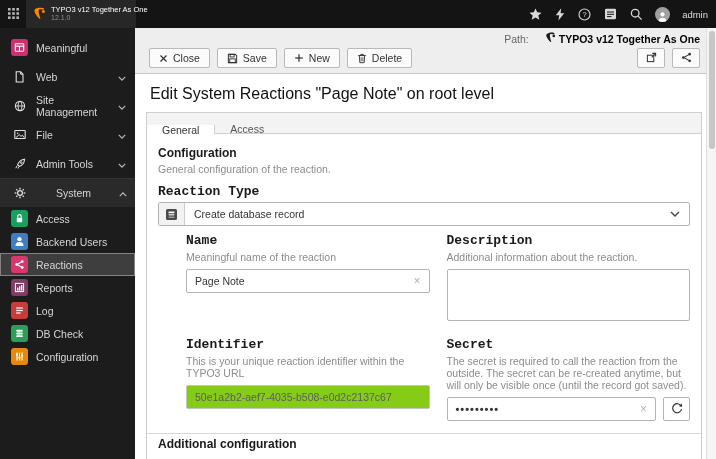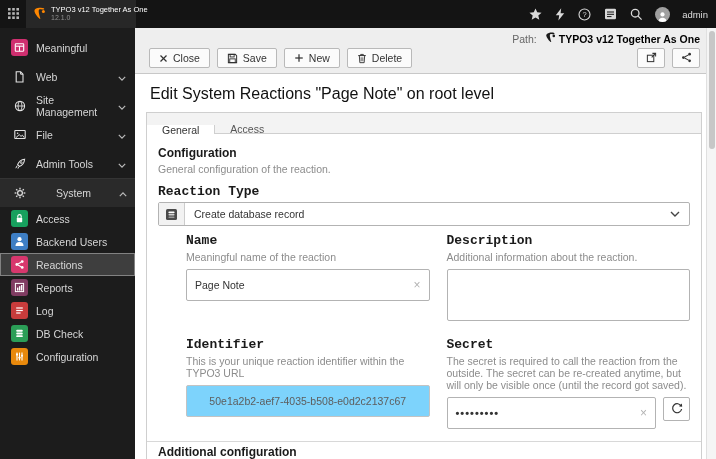--- a/index.html
+++ b/index.html
@@ -34,21 +34,21 @@
   .sq svg, .outline-ic svg { display:block; }
   .outline-ic { width:17px; height:17px; display:flex; align-items:center; justify-content:center; color:#e2e2e2; flex:none; }
   .c-dashboard { background:#cf2f6f; } .c-access { background:#17a05e; }
   .c-busers { background:#3e7ec4; } .c-reactions { background:#d8376d; }
   .c-reports { background:#803c62; } .c-log { background:#c83c3c; }
   .c-dbcheck { background:#2b9e57; } .c-config { background:#e8890c; }
 
   
   .main { flex:1; display:flex; flex-direction:column; background:#fff; min-width:0; }
   .docheader { background:#eee; border-bottom:1px solid #c8c8c8; padding:3px 16px 5px 14px; }
-  .dh-row1 { display:flex; justify-content:flex-end; align-items:center; gap:8px; height:15px; font-size:10.5px; color:#666; }
+  .dh-row1 { display:flex; justify-content:flex-end; align-items:center; gap:16px; height:15px; font-size:10.5px; color:#666; }
   .dh-path-value { color:#000; font-weight:bold; display:flex; align-items:center; gap:3px; }
   .dh-row2 { display:flex; align-items:center; margin-top:2px; }
   .btn { display:inline-flex; align-items:center; gap:5px; background:#fbfbfb; border:1px solid #b9b9b9; border-radius:2px; height:20px; padding:0 9px; margin-right:7px; font-size:10.5px; color:#333; cursor:pointer; }
   .btn svg { display:block; }
   .dh-right { margin-left:auto; display:flex; gap:7px; }
   .icon-btn { width:28px; height:20px; display:flex; align-items:center; justify-content:center; background:#fbfbfb; border:1px solid #b9b9b9; border-radius:2px; cursor:pointer; color:#333; }
 
   
   .module-body { flex:1; overflow:hidden; }
   .page-title { font-size:16px; font-weight:500; color:#111; margin:11px 14px 9px 15px; }
@@ -62,23 +62,23 @@
   .section-heading { font-size:12px; font-weight:700; color:#1a1a1a; margin:3px 0 3px; }
   .section-desc { font-size:10.5px; color:#8c8c8c; margin:0 0 9px; }
   .field-label { font-size:13px; font-weight:700; color:#1a1a1a; margin:7px 0 3px;font-family:Liberation Mono, monospace; }
   .field-desc { font-size:10.5px; color:#8c8c8c; margin:0 0 6px; }
 
   .select { display:flex; align-items:center; border:1px solid #b3b3b3; border-radius:2px; height:24px; background:#fff; cursor:pointer; }
   .select .icon-box { width:26px; align-self:stretch; background:#f2f2f2; border-right:1px solid #ccc; display:flex; align-items:center; justify-content:center; }
   .select .val { flex:1; padding:0 9px; font-size:10.5px; color:#333; }
   .select .chev { padding-right:9px; color:#444; display:flex; }
 
-  .input { display:flex; align-items:center; justify-content:space-between; border:1px solid #b3b3b3; border-radius:2px; height:32px; padding:0 8px; font-size:10.5px; color:#333; background:#fff; }
+  .input { display:flex; align-items:center; justify-content:space-between; border:1px solid #b3b3b3; border-radius:2px; height:24px; padding:0 8px; font-size:10.5px; color:#333; background:#fff; }
   .input .clear-x { color:#b3b3b3; font-size:12px; cursor:pointer; }
-  .input.disabled { background:#7dd3fc; border-color:#c3c3c3; color:#5d5d5d;justify-content:center; }
+  .input.disabled { background:#84cc16; border-color:#c3c3c3; color:#5d5d5d; }
   .textarea { border:1px solid #b3b3b3; border-radius:2px; height:52px; background:#fff; }
   .secret-dots { letter-spacing:1px; font-size:11px; font-weight:bold; }
   .secret-row { display:flex; gap:7px; }
   .secret-row .input { flex:1; }
   .refresh-btn { width:27px; height:24px; flex:none; display:flex; align-items:center; justify-content:center; background:#fff; border:1px solid #b3b3b3; border-radius:2px; cursor:pointer; color:#333; }
 
   .two-col { display:grid; grid-template-columns:1fr 1fr; column-gap:17px;margin-left:28px; }
   .divider { border-top:1px solid #d8d8d8; margin:12px -11px 3px; }
 
   

